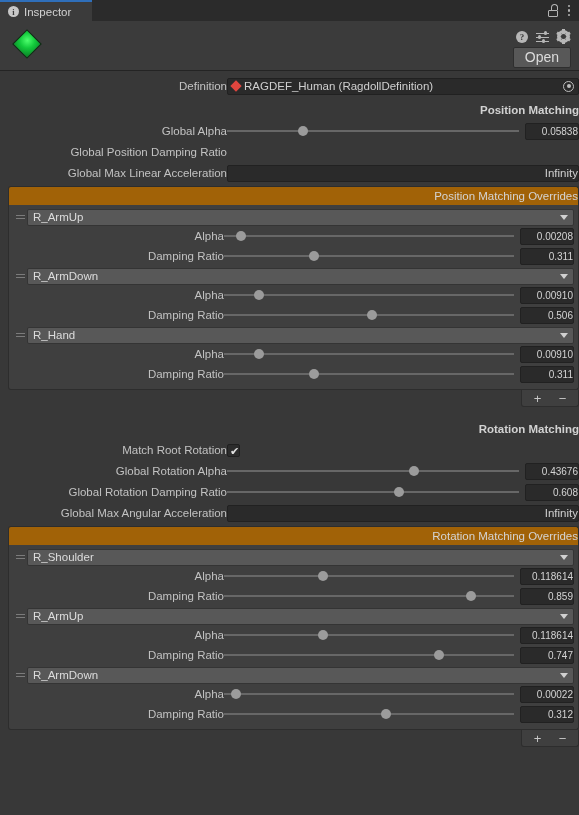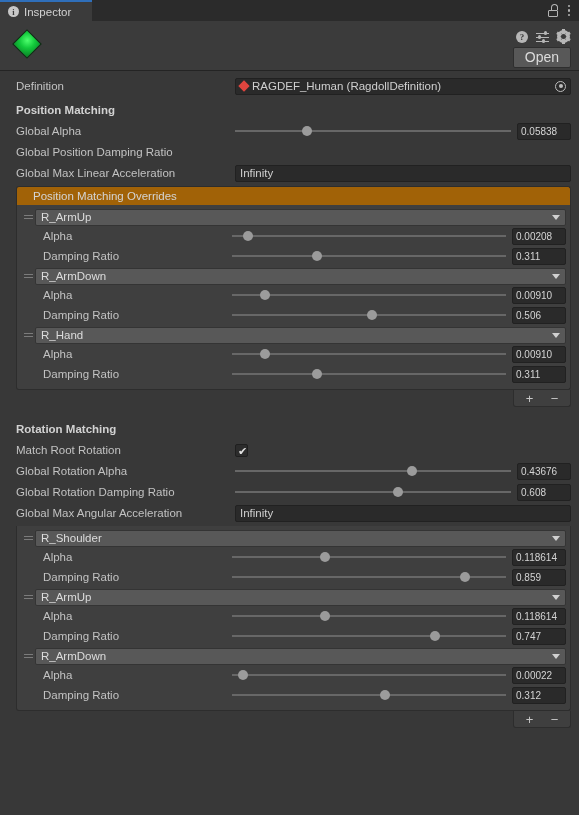--- a/index.html
+++ b/index.html
@@ -144,21 +144,21 @@
     background: #585858;
     border: 1px solid #2e2e2e;
     border-radius: 2px;
     color: #dcdcdc;
     font-size: 14px;
     padding: 2px 11px 3px;
     line-height: 14px;
   }
 
   
-  .body-area { padding: 0 8px; }
+  .body-area { padding: 0 0; text-align: right; }
 
   .row {
     display: flex;
     align-items: center;
     height: 20px;
     margin-top: 1px;
   }
   .row .label {
     width: 227px;
     flex: 0 0 227px;
@@ -589,20 +589,21 @@
       <div class="numfield">0.608</div>
     </div>
   </div>
 
   <div class="row">
     <div class="label">Global Max Angular Acceleration</div>
     <div class="textfield">Infinity</div>
   </div>
 
   <div class="list-block">
+    <div class="list-header">Rotation Matching Overrides</div>
     <div class="list-body">
 
       <div class="list-item">
         <div class="item-head">
           <span class="drag-handle">
               <i></i>
               <i></i>
             </span>
           <div class="dropdown">
             <span>R_Shoulder</span>

